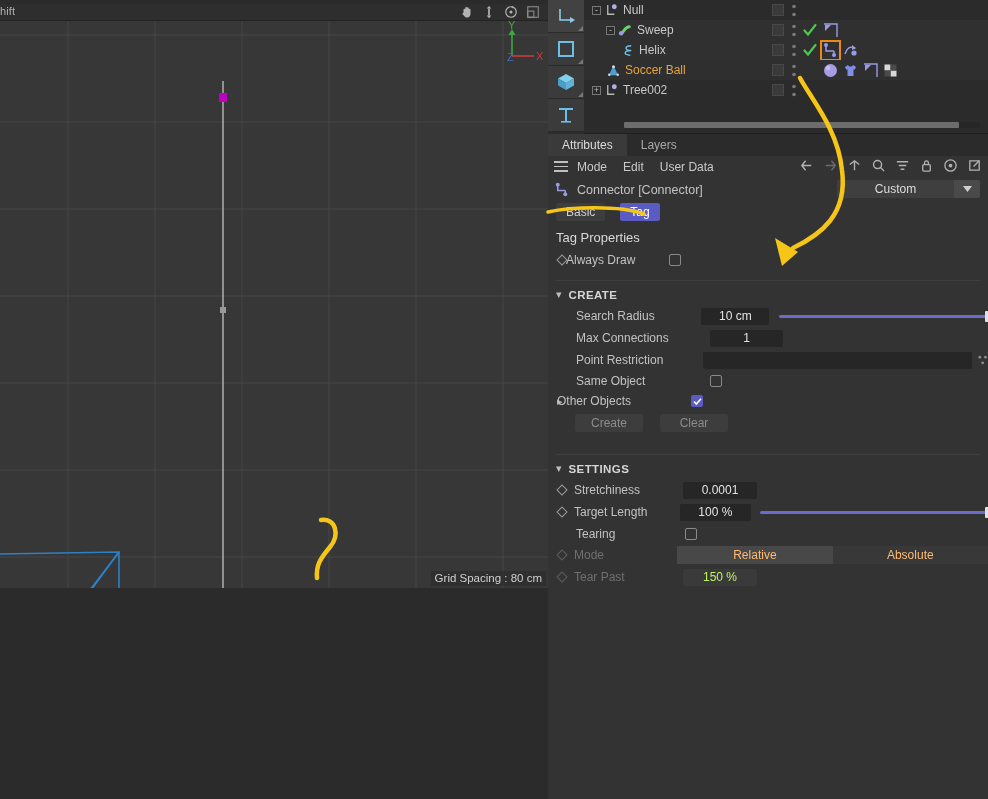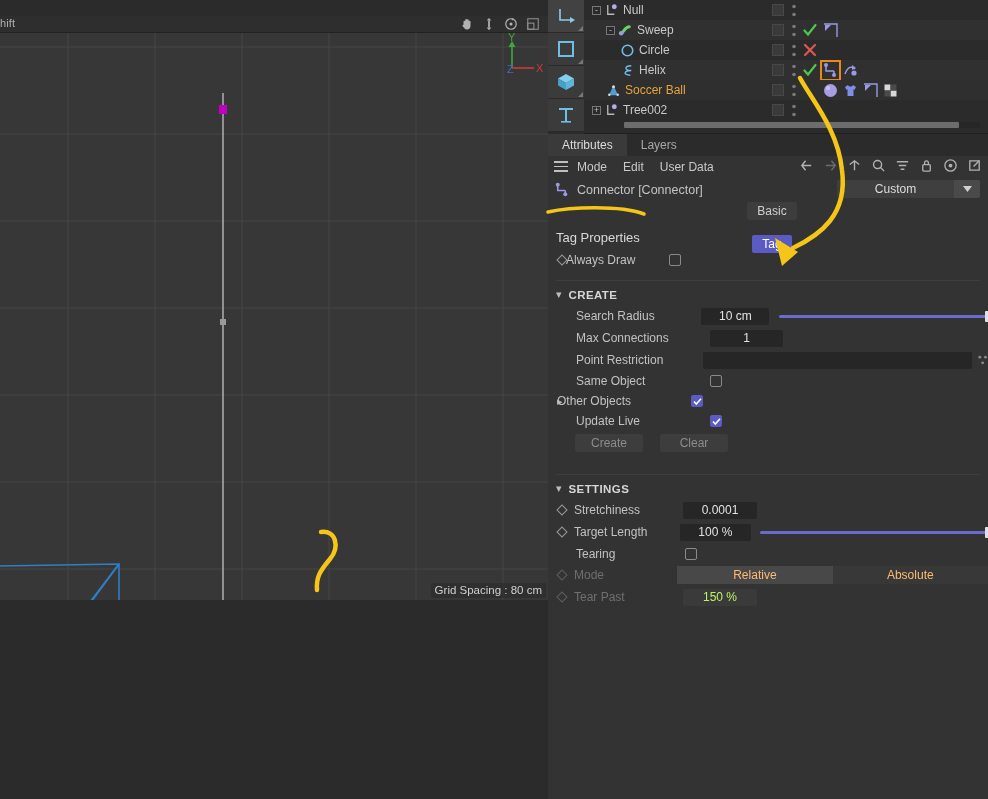--- a/index.html
+++ b/index.html
@@ -7,21 +7,21 @@
     width: 988px; height: 799px;
     background: #2b2b2b;
     font-family: "Liberation Sans", sans-serif;
     overflow: hidden;
     -webkit-font-smoothing: antialiased;
   }
   .app { position: relative; width: 988px; height: 799px; }
 
   
   .viewport {
-    position: absolute; left: 0; top: 16px;
+    position: absolute; left: 0; top: 4px;
     width: 548px; height: 584px;
     background: #0369a1;
     overflow: hidden;
   }
   .vp-topbar {
     position: absolute; left: 0; top: 0; width: 548px; height: 17px;
     background: #2e2e2e;
     border-bottom: 1px solid #222;
   }
   .vp-topbar-text {
@@ -136,21 +136,21 @@
     position: absolute; right: 8px; top: 3px; width: 143px; height: 18px;
     background: #3f3f3f; border-radius: 2px; display: flex; align-items: center;
   }
   .preset-dd .ddlabel { flex: 1; text-align: center; font-size: 12px; color: #dcdcdc; }
   .preset-dd .ddarrow {
     width: 26px; height: 18px; background: #4a4a4a;
     display: flex; align-items: center; justify-content: center;
     border-radius: 0 2px 2px 0;
   }
 
-  .subtabs { height: 20px; display: flex; align-items: center; padding-left: 8px; gap: 15px; flex-direction: column; }
+  .subtabs { height: 20px; display: flex; align-items: center; padding-left: 8px; gap: 15px; }
   .subtab { padding: 2px 10px; font-size: 12px; color: #cfcfcf; background: #3d3d3d; border-radius: 2px; }
   .subtab.active { background: #5b5bc4; color: #fff; }
 
   .section-title { font-size: 13px; color: #d9d9d9; padding: 8px 0 5px 8px; }
 
   .prop-row { height: 20px; display: flex; align-items: center; position: relative; font-size: 12px; }
   .diamond {
     width: 8px; height: 8px; border: 1.3px solid #9a9a9a;
     transform: rotate(45deg); margin-left: 10px; margin-right: 0px; flex: 0 0 auto;
   }
@@ -402,35 +402,20 @@
         <div class="col-tags">
           <div class="tagbox">
             <svg viewBox="0 0 17 17">
                 <path d="M2 2 H15 V15" fill="none" stroke="#9a9ae6" stroke-width="1.4"></path>
                 <path d="M3 3 H9 L3 9 z" fill="#9a9ae6"></path>
               </svg>
           </div>
         </div>
       </div>
 
-      <div class="obj-row">
-        <span class="obj-indent" style="width:36px"></span>
-        <svg class="obj-icon" viewBox="0 0 16 16">
-          <circle cx="8" cy="8" r="5.6" fill="none" stroke="#6cc0e8" stroke-width="1.7"></circle>
-        </svg>
-        <span class="obj-label">Circle</span>
-        <div class="col-edit"></div>
-        <svg class="col-dots" viewBox="0 0 4 13">
-            <circle cx="2" cy="2.5" r="1.8" fill="#7a7a7a"></circle>
-            <circle cx="2" cy="10.5" r="1.8" fill="#7a7a7a"></circle>
-          </svg>
-        <svg class="col-mark" viewBox="0 0 16 16">
-            <path d="M3 3 L13 13 M13 3 L3 13" stroke="#e05555" stroke-width="2.2" stroke-linecap="round"></path>
-          </svg>
-      </div>
 
       <div class="obj-row alt">
         <span class="obj-indent" style="width:36px"></span>
         <svg class="obj-icon" viewBox="0 0 16 16">
           <path d="M12 3 C5 3 4 8 12 8 C4 8 3 13 11 13" fill="none" stroke="#6cc0e8" stroke-width="1.5"></path>
         </svg>
         <span class="obj-label">Helix</span>
         <div class="col-edit"></div>
         <svg class="col-dots" viewBox="0 0 4 13">
             <circle cx="2" cy="2.5" r="1.8" fill="#7a7a7a"></circle>
@@ -639,28 +624,20 @@
       <div class="prop-row" style="height:20px">
         <span class="arrow-right">▸</span>
         <span class="plabel" style="width:125px; margin-left:-10px">Other Objects</span>
         <span class="cbox checked" style="margin-left:9px">
           <svg class="tick" viewBox="0 0 9 9">
               <path d="M1 4.5 L3.3 7 L8 1.8" fill="none" stroke="#fff" stroke-width="1.6"></path>
             </svg>
         </span>
       </div>
 
-      <div class="prop-row" style="height:20px">
-        <span class="plabel" style="width:125px; margin-left:28px">Update Live</span>
-        <span class="cbox checked" style="margin-left:9px">
-          <svg class="tick" viewBox="0 0 9 9">
-              <path d="M1 4.5 L3.3 7 L8 1.8" fill="none" stroke="#fff" stroke-width="1.6"></path>
-            </svg>
-        </span>
-      </div>
 
       <div class="prop-row" style="height:24px">
         <div class="btn" style="width:68px; margin-left:27px">Create</div>
         <div class="btn" style="width:68px; margin-left:17px">Clear</div>
       </div>
 
       <div class="divider" style="margin-top:19px"></div>
 
       <div class="sec-head">
         <span class="chev">▾</span>

